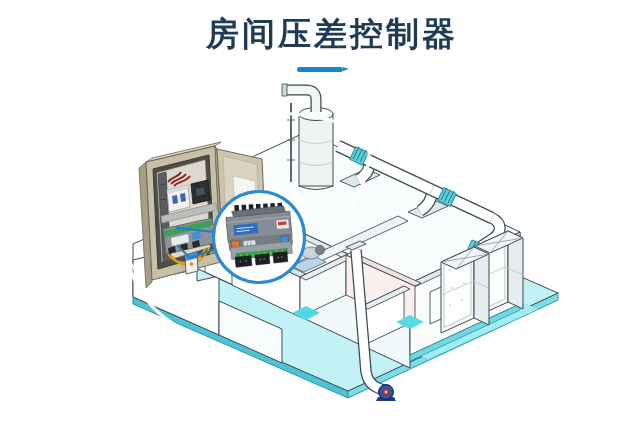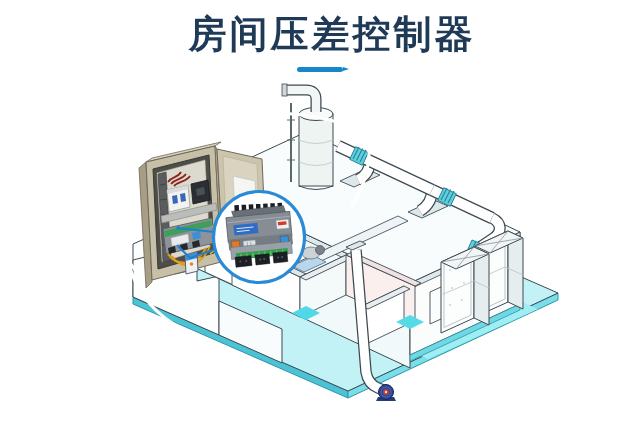--- a/index.html
+++ b/index.html
@@ -4,21 +4,21 @@
 <style>
   html,body{margin:0;padding:0;}
   body{
     width:640px;height:425px;position:relative;overflow:hidden;
     background:#ffffff;
     font-family:"Liberation Sans","DejaVu Sans",sans-serif;
   }
   .hero-svg{position:absolute;left:0;top:0;}
   header{position:absolute;top:16px;left:0;right:0;text-align:center;z-index:5;}
   h1{
-    margin:0;font-size:38px;font-weight:bold;letter-spacing:3px;
+    margin:0;font-size:33px;font-weight:bold;letter-spacing:3px;
     color:var(--title-color,#1e3a56);line-height:36px;padding-left:24px;
   }
   .underline{
     width:46px;height:5px;margin:15px auto 0;position:relative;
     background:var(--accent-blue,#1687c9);border-radius:3px;
   }
   .underline .tip{
     position:absolute;right:-6px;top:0;width:0;height:0;
     border-left:6px solid var(--accent-blue,#1687c9);
     border-top:2.5px solid transparent;border-bottom:2.5px solid transparent;

